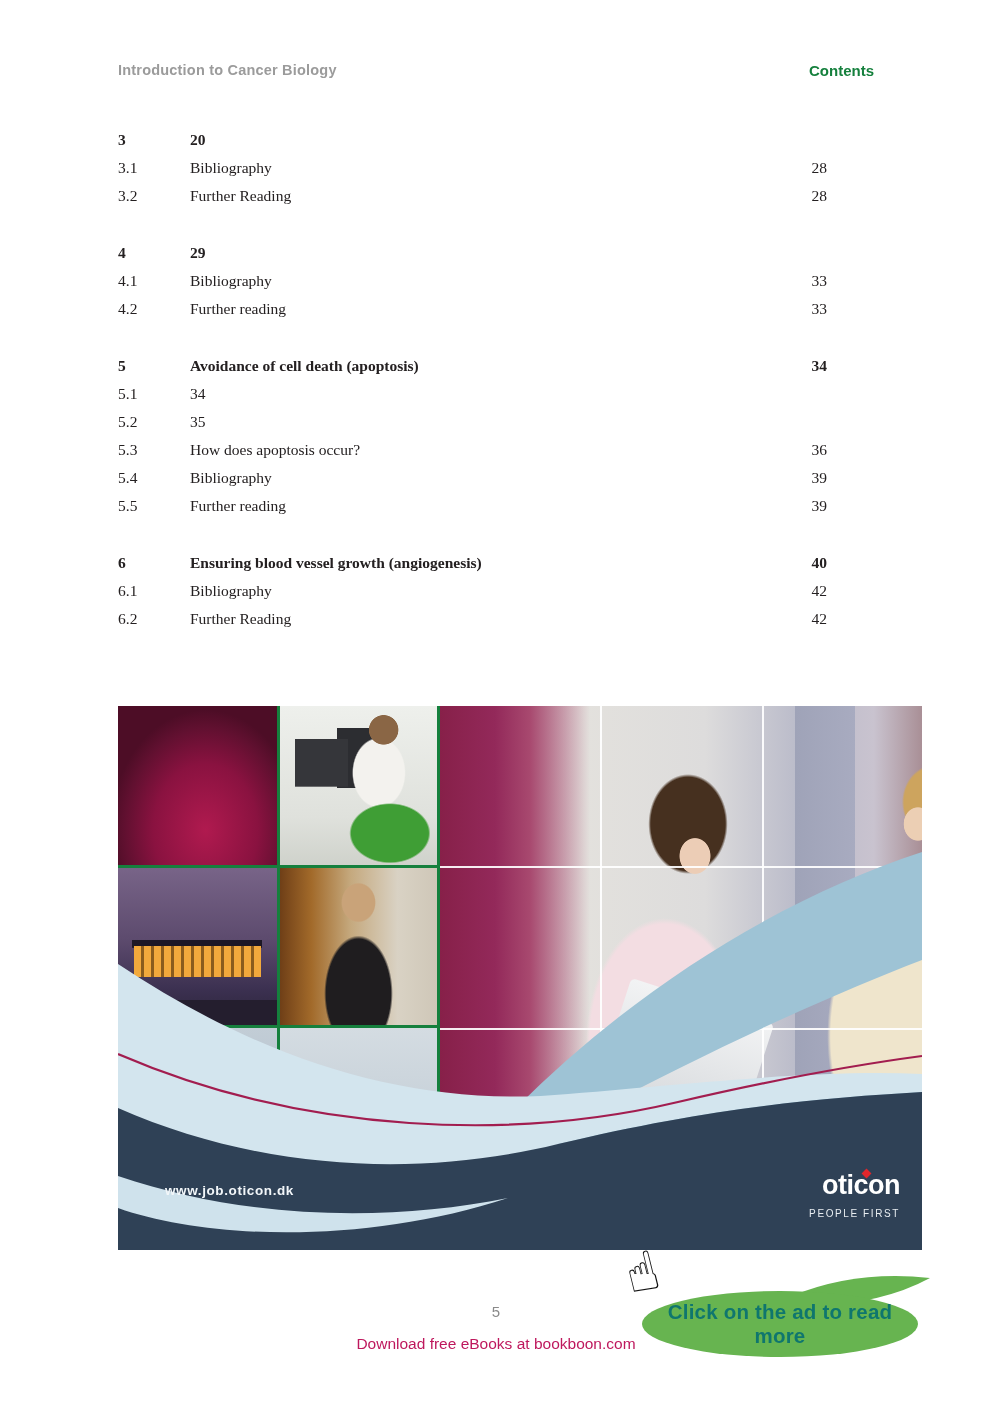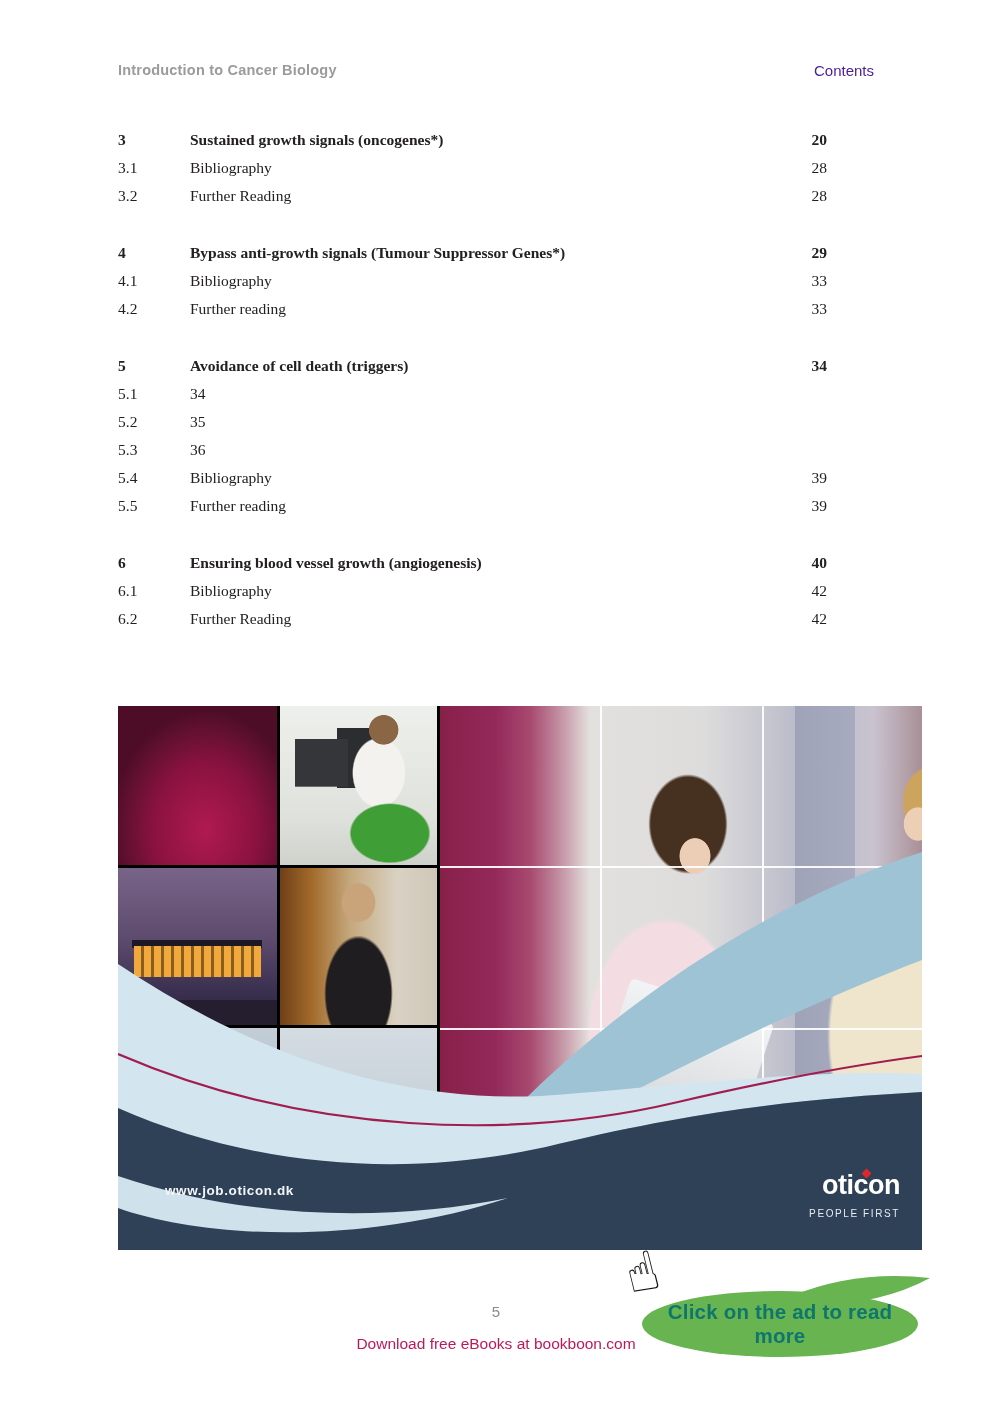--- a/index.html
+++ b/index.html
@@ -3,31 +3,31 @@
 <meta charset="utf-8">
 <style>
   html,body{margin:0;padding:0;}
   body{
     width:992px;height:1403px;position:relative;background:#ffffff;
     font-family:"Liberation Sans",sans-serif;overflow:hidden;
   }
   
   .hdr{position:absolute;left:118px;top:62px;width:756px;display:flex;justify-content:space-between;}
   .hdr .book{font-size:14.5px;font-weight:700;color:#9b9b9b;letter-spacing:.2px;text-align:center;}
-  .hdr .sect{font-size:15px;color:#4c1d95;}
+  .hdr .sect{font-size:15px;color:#15803d;font-weight:bold;}
   
   #toc{position:absolute;left:118px;top:126px;width:709px;font-family:"Liberation Serif",serif;color:#242021;}
   .toc-group{margin-bottom:29px;}
   .toc-row{display:flex;align-items:center;height:28px;font-size:15.5px;cursor:pointer;}
   .toc-row .num{width:72px;flex:0 0 72px;}
   .toc-row .ttl{flex:1;}
   .toc-row .pg{flex:0 0 auto;text-align:right;}
   .toc-row.bold{font-weight:700;}
   
-  #ad{position:absolute;left:118px;top:706px;width:804px;height:544px;background:#000000;overflow:hidden;cursor:pointer;}
+  #ad{position:absolute;left:118px;top:706px;width:804px;height:544px;background:#15803d;overflow:hidden;cursor:pointer;}
   #ad .cell{position:absolute;}
   .c1r1{left:0;top:0;width:159px;height:159px;
     background:radial-gradient(95px 120px at 55% 78%, #b01a4f, #8a1240 55%, #611030 85%, #4d0d26 100%);}
   .c2r1{left:162px;top:0;width:157px;height:159px;
     background:
       radial-gradient(70px 52px at 70% 80%, #3f9e35 55%, rgba(0,0,0,0) 58%),
       radial-gradient(24px 24px at 66% 15%, #8a6645 60%, rgba(0,0,0,0) 63%),
       radial-gradient(44px 58px at 63% 42%, #f3f2ee 58%, rgba(0,0,0,0) 61%),
       linear-gradient(#35363a,#35363a) 14% 30%/34% 30% no-repeat,
       linear-gradient(#2c2d31,#2c2d31) 52% 22%/30% 38% no-repeat,
@@ -82,67 +82,66 @@
 
 <div class="hdr">
   <span class="book">Introduction to Cancer Biology</span>
   <span class="sect">Contents</span>
 </div>
 
 <div id="toc">
     <div class="toc-group">
       <div class="toc-row bold">
     <span class="num">3</span>
-    <span class="ttl">Sustained growth signals (oncogenes*)</span>
     <span class="pg">20</span>
   </div>
       <div class="toc-row">
     <span class="num">3.1</span>
     <span class="ttl">Bibliography</span>
     <span class="pg">28</span>
   </div>
       <div class="toc-row">
     <span class="num">3.2</span>
     <span class="ttl">Further Reading</span>
     <span class="pg">28</span>
   </div>
     </div>
     <div class="toc-group">
       <div class="toc-row bold">
     <span class="num">4</span>
-    <span class="ttl">Bypass anti-growth signals (Tumour Suppressor Genes*)</span>
     <span class="pg">29</span>
   </div>
       <div class="toc-row">
     <span class="num">4.1</span>
     <span class="ttl">Bibliography</span>
     <span class="pg">33</span>
   </div>
       <div class="toc-row">
     <span class="num">4.2</span>
     <span class="ttl">Further reading</span>
     <span class="pg">33</span>
   </div>
     </div>
     <div class="toc-group">
       <div class="toc-row bold">
     <span class="num">5</span>
-    <span class="ttl">Avoidance of cell death (triggers)</span>
+    <span class="ttl">Avoidance of cell death (apoptosis)</span>
     <span class="pg">34</span>
   </div>
       <div class="toc-row">
     <span class="num">5.1</span>
     <span class="pg">34</span>
   </div>
       <div class="toc-row">
     <span class="num">5.2</span>
     <span class="pg">35</span>
   </div>
       <div class="toc-row">
     <span class="num">5.3</span>
+    <span class="ttl">How does apoptosis occur?</span>
     <span class="pg">36</span>
   </div>
       <div class="toc-row">
     <span class="num">5.4</span>
     <span class="ttl">Bibliography</span>
     <span class="pg">39</span>
   </div>
       <div class="toc-row">
     <span class="num">5.5</span>
     <span class="ttl">Further reading</span>

